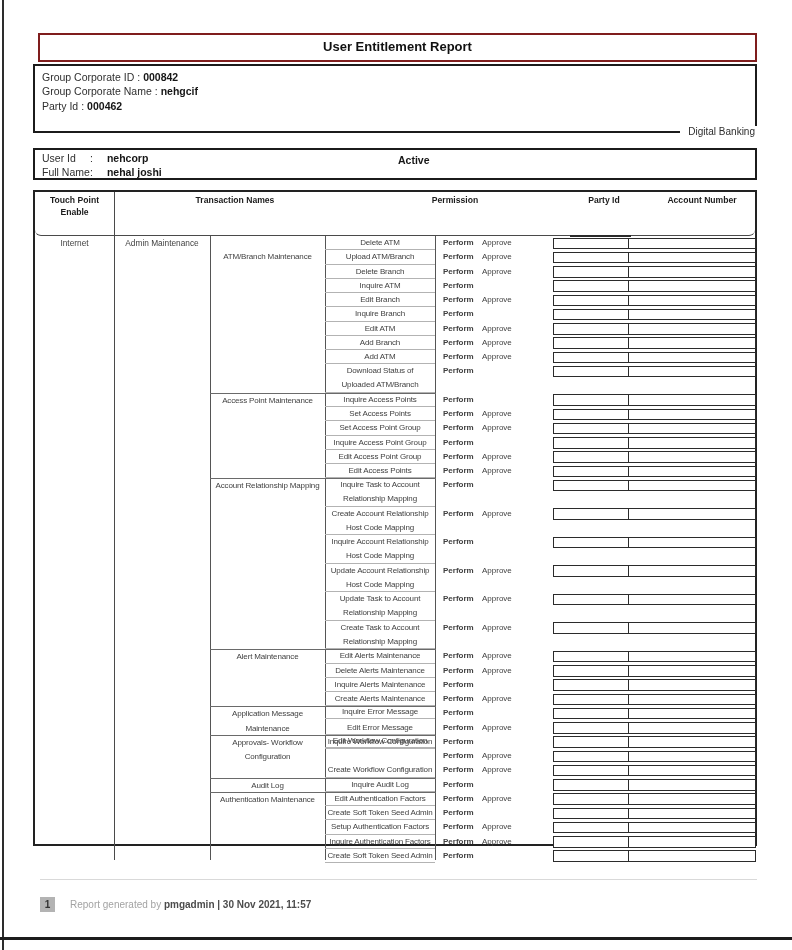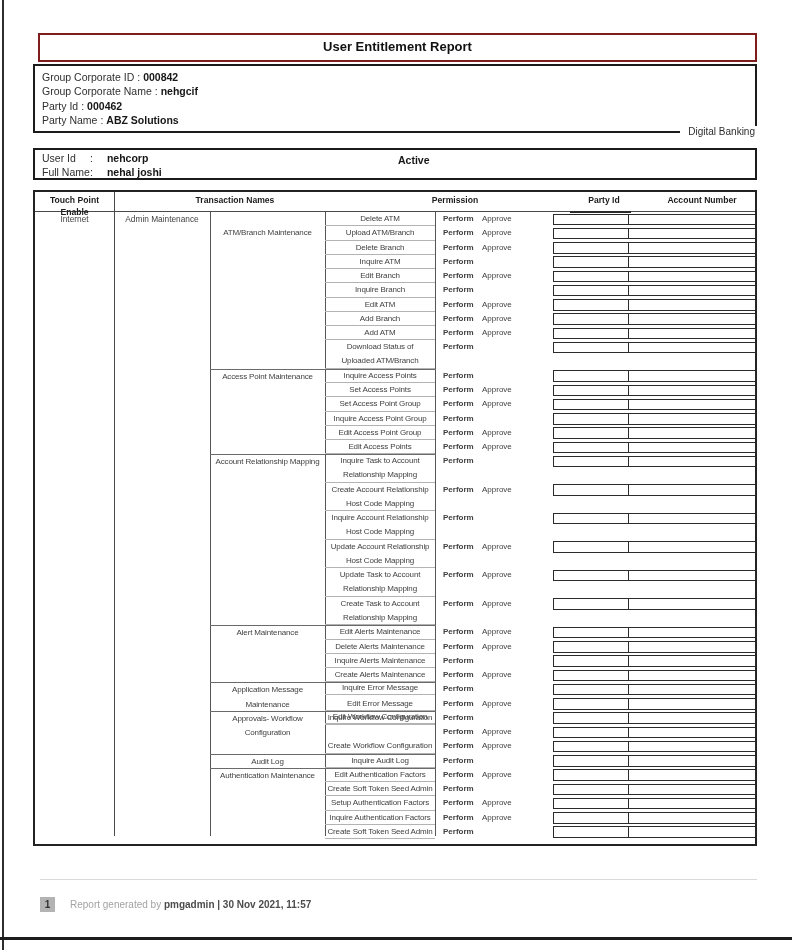--- a/index.html
+++ b/index.html
@@ -50,21 +50,21 @@
   .user-row { line-height:13.5px; white-space:nowrap; color:#2f2f2f; }
   .user-row .lbl { display:inline-block; width:48px; }
   .user-row .val { margin-left:14px; font-weight:bold; color:#161616; }
   .user-status { position:absolute; left:363px; top:4px; font-weight:bold; color:#161616; font-size:10.5px; }
 
   
   .table-frame {
     left:33px; top:190px; width:724px; height:656px;
     border:2px solid #222222;
   }
-  .thead { position:relative; height:20px; border-bottom:1px solid #4a4a4a; }
+  .thead { position:relative; height:44px; border-bottom:1px solid #4a4a4a;border-radius:6px; }
   .thead .h { position:absolute; top:2px; font-size:8.6px; font-weight:bold; color:#1c1c1c; text-align:center; line-height:12px; }
   .h-touch { left:0; width:79px; }
   .h-trans { left:100px; width:200px; }
   .h-perm  { left:370px; width:100px; }
   .h-party { left:524px; width:90px; }
   .h-acct  { left:617px; width:100px; }
   .col1-line { position:absolute; left:78.5px; top:0; bottom:-1px; width:1px; background:#4a4a4a; }
   .party-underline { position:absolute; left:535px; bottom:-2px; width:61px; height:2px; background:#2a2a2a; }
 
   .tbody { position:relative; height:624px; font-size:8px; }
@@ -116,23 +116,20 @@
 
 <div class="abs meta-box">
   <div class="meta-row">
     <span>Group Corporate ID</span><span class="meta-sep">:</span><b>000842</b>
   </div>
   <div class="meta-row">
     <span>Group Corporate Name</span><span class="meta-sep">:</span><b>nehgcif</b>
   </div>
   <div class="meta-row">
     <span>Party Id</span><span class="meta-sep">:</span><b>000462</b>
-  </div>
-  <div class="meta-row">
-    <span>Party Name</span><span class="meta-sep">:</span><b>ABZ Solutions</b>
   </div>
   <div class="brand">Digital Banking</div>
 </div>
 
 <div class="abs user-box">
   <div class="user-row">
     <span class="lbl">User Id</span><span>:</span><span class="val">nehcorp</span>
   </div>
   <div class="user-row">
     <span class="lbl">Full Name</span><span>:</span><span class="val">nehal joshi</span>

